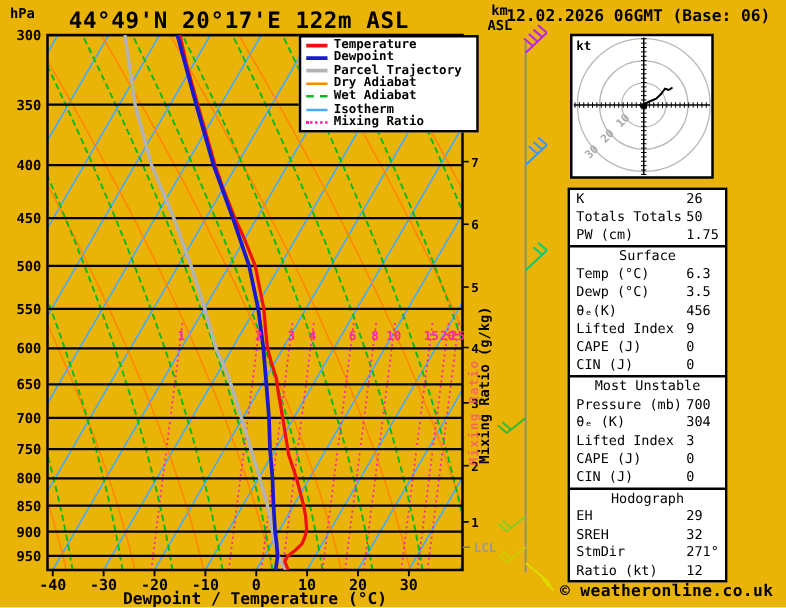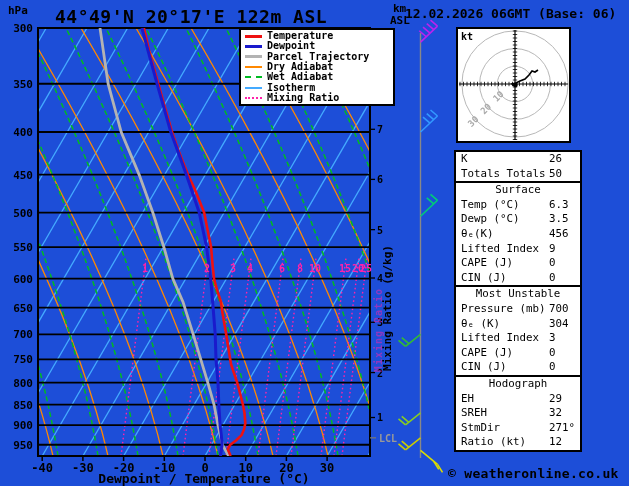--- a/index.html
+++ b/index.html
@@ -1,26 +1,26 @@
 <!DOCTYPE html>
 <html><head>
 <meta charset="utf-8">
 <style>
   html,body{margin:0;padding:0;background:#fff;}
-  #app{position:relative;width:629px;height:486px;background:#1d4ed8;overflow:hidden;
+  #app{position:relative;width:629px;height:486px;background:#eab308;overflow:hidden;
        font-family:"DejaVu Sans Mono",monospace;}
   .t{position:absolute;color:#000;white-space:pre;font-family:"DejaVu Sans Mono",monospace;}
   .hpa{left:8px;top:4px;font-size:11px;font-weight:bold;}
   .title{left:55px;top:6px;font-size:18px;font-weight:bold;letter-spacing:.5px;}
   .km{left:393px;top:2px;font-size:11px;font-weight:bold;}
   .asl{left:390px;top:14px;font-size:11px;font-weight:bold;}
   .date{left:405px;top:6px;font-size:13px;font-weight:bold;}
   .copy{left:448px;top:466px;font-size:13px;font-weight:bold;letter-spacing:.3px;}
   #chart{position:absolute;left:0;top:0;}
-  #legend{position:absolute;left:239px;top:28px;width:156px;background:#fff;
+  #legend{position:absolute;left:239px;top:28px;width:144px;background:#fff;
           border:2px solid #000;box-sizing:border-box;padding:1px 0 1px 4px;z-index:3;}
   .lrow{display:flex;align-items:center;height:10.3px;}
   .lswatch{width:17px;flex:0 0 17px;}
   .llabel{margin-left:5px;font-size:10px;font-weight:bold;line-height:10px;white-space:pre;}
   #panel{position:absolute;left:454px;top:150px;width:128px;border:2px solid #000;
          box-sizing:border-box;background:#fff;z-index:3;font-size:10.8px;}
   .psec{border-top:2px solid #000;}
   .psec:first-child{border-top:none;}
   .prow{position:relative;height:14.6px;line-height:14.6px;white-space:pre;}
   .phead{text-align:center;}
@@ -335,20 +335,21 @@
       </div>
       <div class="lrow">
         <span class="lswatch" style="border-top: 2px dotted rgb(255, 34, 170);"></span>
         <span class="llabel">Mixing Ratio</span>
       </div>
     </div>
   <div id="panel">
       <div class="psec">
         <div class="prow"><span class="plabel">K</span><span class="pvalue">26</span></div>
         <div class="prow"><span class="plabel">Totals Totals</span><span class="pvalue">50</span></div>
+        <div class="prow"><span class="plabel">PW (cm)</span><span class="pvalue">1.75</span></div>
       </div>
       <div class="psec">
         <div class="prow phead">Surface</div>
         <div class="prow"><span class="plabel">Temp (°C)</span><span class="pvalue">6.3</span></div>
         <div class="prow"><span class="plabel">Dewp (°C)</span><span class="pvalue">3.5</span></div>
         <div class="prow"><span class="plabel">θₑ(K)</span><span class="pvalue">456</span></div>
         <div class="prow"><span class="plabel">Lifted Index</span><span class="pvalue">9</span></div>
         <div class="prow"><span class="plabel">CAPE (J)</span><span class="pvalue">0</span></div>
         <div class="prow"><span class="plabel">CIN (J)</span><span class="pvalue">0</span></div>
       </div>

